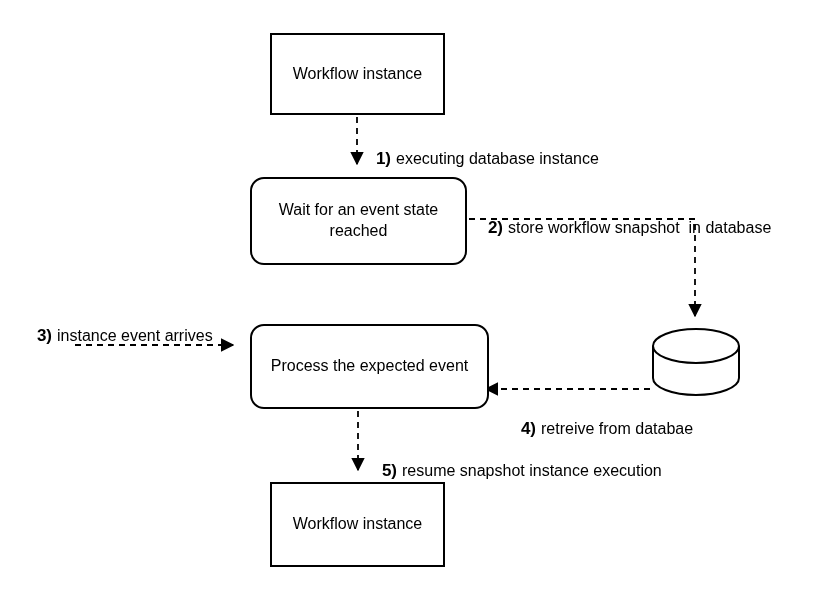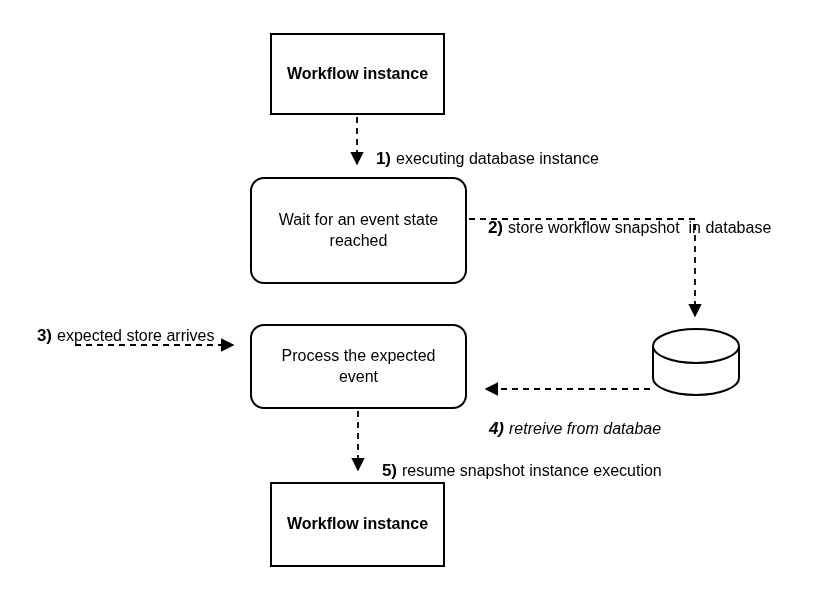--- a/index.html
+++ b/index.html
@@ -19,21 +19,21 @@
     position: absolute;
     background: #ffffff;
     border: 2px solid #000000;
     display: flex;
     align-items: center;
     justify-content: center;
     text-align: center;
     font-size: 16px;
     line-height: 1.3;
   }
-  .node.rect { padding: 0 8px; font-weight: bold; }
+  .node.rect { padding: 0 8px; }
   .node.rounded { border-radius: 14px; padding: 0 16px; }
   .edge-label {
     position: absolute;
     font-size: 16px;
     white-space: pre;
     line-height: 1.15;
   }
   .edge-label .num { font-weight: 700; font-size: 17px; }
   .edge-label .txt { margin-left: 5px; }
 </style>
@@ -58,37 +58,37 @@
   <path d="M358 411 L358 470" fill="none" stroke="#000000" stroke-width="1.8" stroke-dasharray="6 5" marker-end="url(#arrow)"></path>
 
   <g>
     <path d="M653 346 L653 378 A43 17 0 0 0 739 378 L739 346" fill="#ffffff" stroke="#000000" stroke-width="2"></path>
     <ellipse cx="696" cy="346" rx="43" ry="17" fill="#ffffff" stroke="#000000" stroke-width="2"></ellipse>
   </g>
 </svg>
 
 <div class="node rect" style="left:270px; top:33px; width:175px; height:82px;">Workflow instance</div>
 
-<div class="node rounded" style="left:250px; top:177px; width:217px; height:107px;">Wait for an event state reached</div>
+<div class="node rounded" style="left:250px; top:177px; width:217px; height:88px;">Wait for an event state reached</div>
 
-<div class="node rounded" style="left:250px; top:324px; width:217px; height:85px;">Process the expected event</div>
+<div class="node rounded" style="left:250px; top:324px; width:239px; height:85px;">Process the expected event</div>
 
 <div class="node rect" style="left:270px; top:482px; width:175px; height:85px;">Workflow instance</div>
 
 <div class="edge-label" style="left:367px; top:131px;">
   <span class="num">1)</span><span class="txt">executing database instance</span>
 </div>
 
 <div class="edge-label" style="left:479px; top:200px;">
   <span class="num">2)</span><span class="txt">store workflow snapshot  in database</span>
 </div>
 
 <div class="edge-label" style="left:28px; top:308px;">
-  <span class="num">3)</span><span class="txt">expected store arrives</span>
+  <span class="num">3)</span><span class="txt">instance event arrives</span>
 </div>
 
-<div class="edge-label" style="left:480px; top:401px;font-style:italic;">
+<div class="edge-label" style="left:512px; top:401px;">
   <span class="num">4)</span><span class="txt">retreive from databae</span>
 </div>
 
 <div class="edge-label" style="left:373px; top:443px;">
   <span class="num">5)</span><span class="txt">resume snapshot instance execution</span>
 </div>
 
 </body></html>

